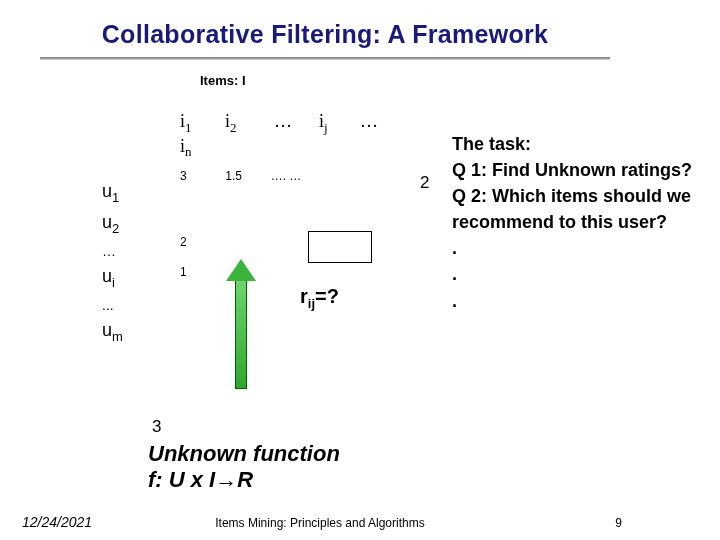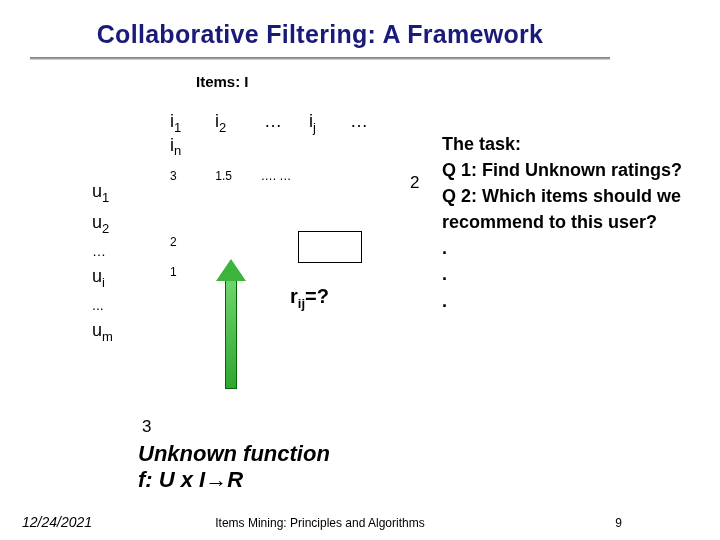--- a/index.html
+++ b/index.html
@@ -1,24 +1,24 @@
 <!DOCTYPE html>
 <html><head>
 <meta charset="utf-8">
 <style>
   * { box-sizing: border-box; margin: 0; padding: 0; }
   html, body { width: 720px; height: 540px; font-family: Verdana, Geneva, sans-serif; background: #fff; overflow: hidden; }
-  .slide { width: 640px; height: 540px; position: relative; padding: 20px 30px 0 30px; }
+  .slide { width: 640px; height: 540px; position: relative; padding: 20px 30px 0 40px; }
   .title { color: #1a1a7a; font-weight: bold; font-size: 25px; text-align: center; letter-spacing: 0.3px; }
   .hr { margin-top: 8px; height: 2px; background: linear-gradient(#777,#aaa); box-shadow: 0 1px 0 #ccc; }
   .content { position: relative; margin-top: 10px; height: 420px; }
-  .items-label { position: absolute; left: 160px; top: 4px; font-weight: bold; font-size: 15px; margin-left: 6px; }
+  .items-label { position: absolute; left: 160px; top: 4px; font-weight: bold; font-size: 13px; }
   .users-label { position: absolute; left: 0px; top: 350px; font-weight: bold; font-size: 19px; }
   .col-heads { position: absolute; left: 140px; top: 42px; font-size: 18px; }
-  .col-heads span { display: inline-block; }
+  .col-heads span { display: inline-block; font-family: Liberation Serif, serif; }
   .col-heads .sub { font-size: 13px; vertical-align: sub; }
   .row-labels { position: absolute; left: 62px; top: 72px; font-size: 18px; line-height: 1.6; margin-top: 36px; }
   .row-labels .sub { font-size: 13px; vertical-align: sub; }
   .grid { position: absolute; left: 140px; top: 100px; font-size: 12px; }
   .gridrow { height: 30px; }
   .gridrow span { display: inline-block; width: 42px; text-align: left; }
   .rij { position: absolute; left: 260px; top: 168px; font-weight: bold; font-size: 20px; margin-top: 48px; }
   .rij .sub { font-size: 13px; vertical-align: sub; }
   .two-stray { position: absolute; left: 380px; top: 104px; font-size: 17px; }
   .arrow { position: absolute; left: 186px; top: 190px; width: 30px; height: 130px; }

